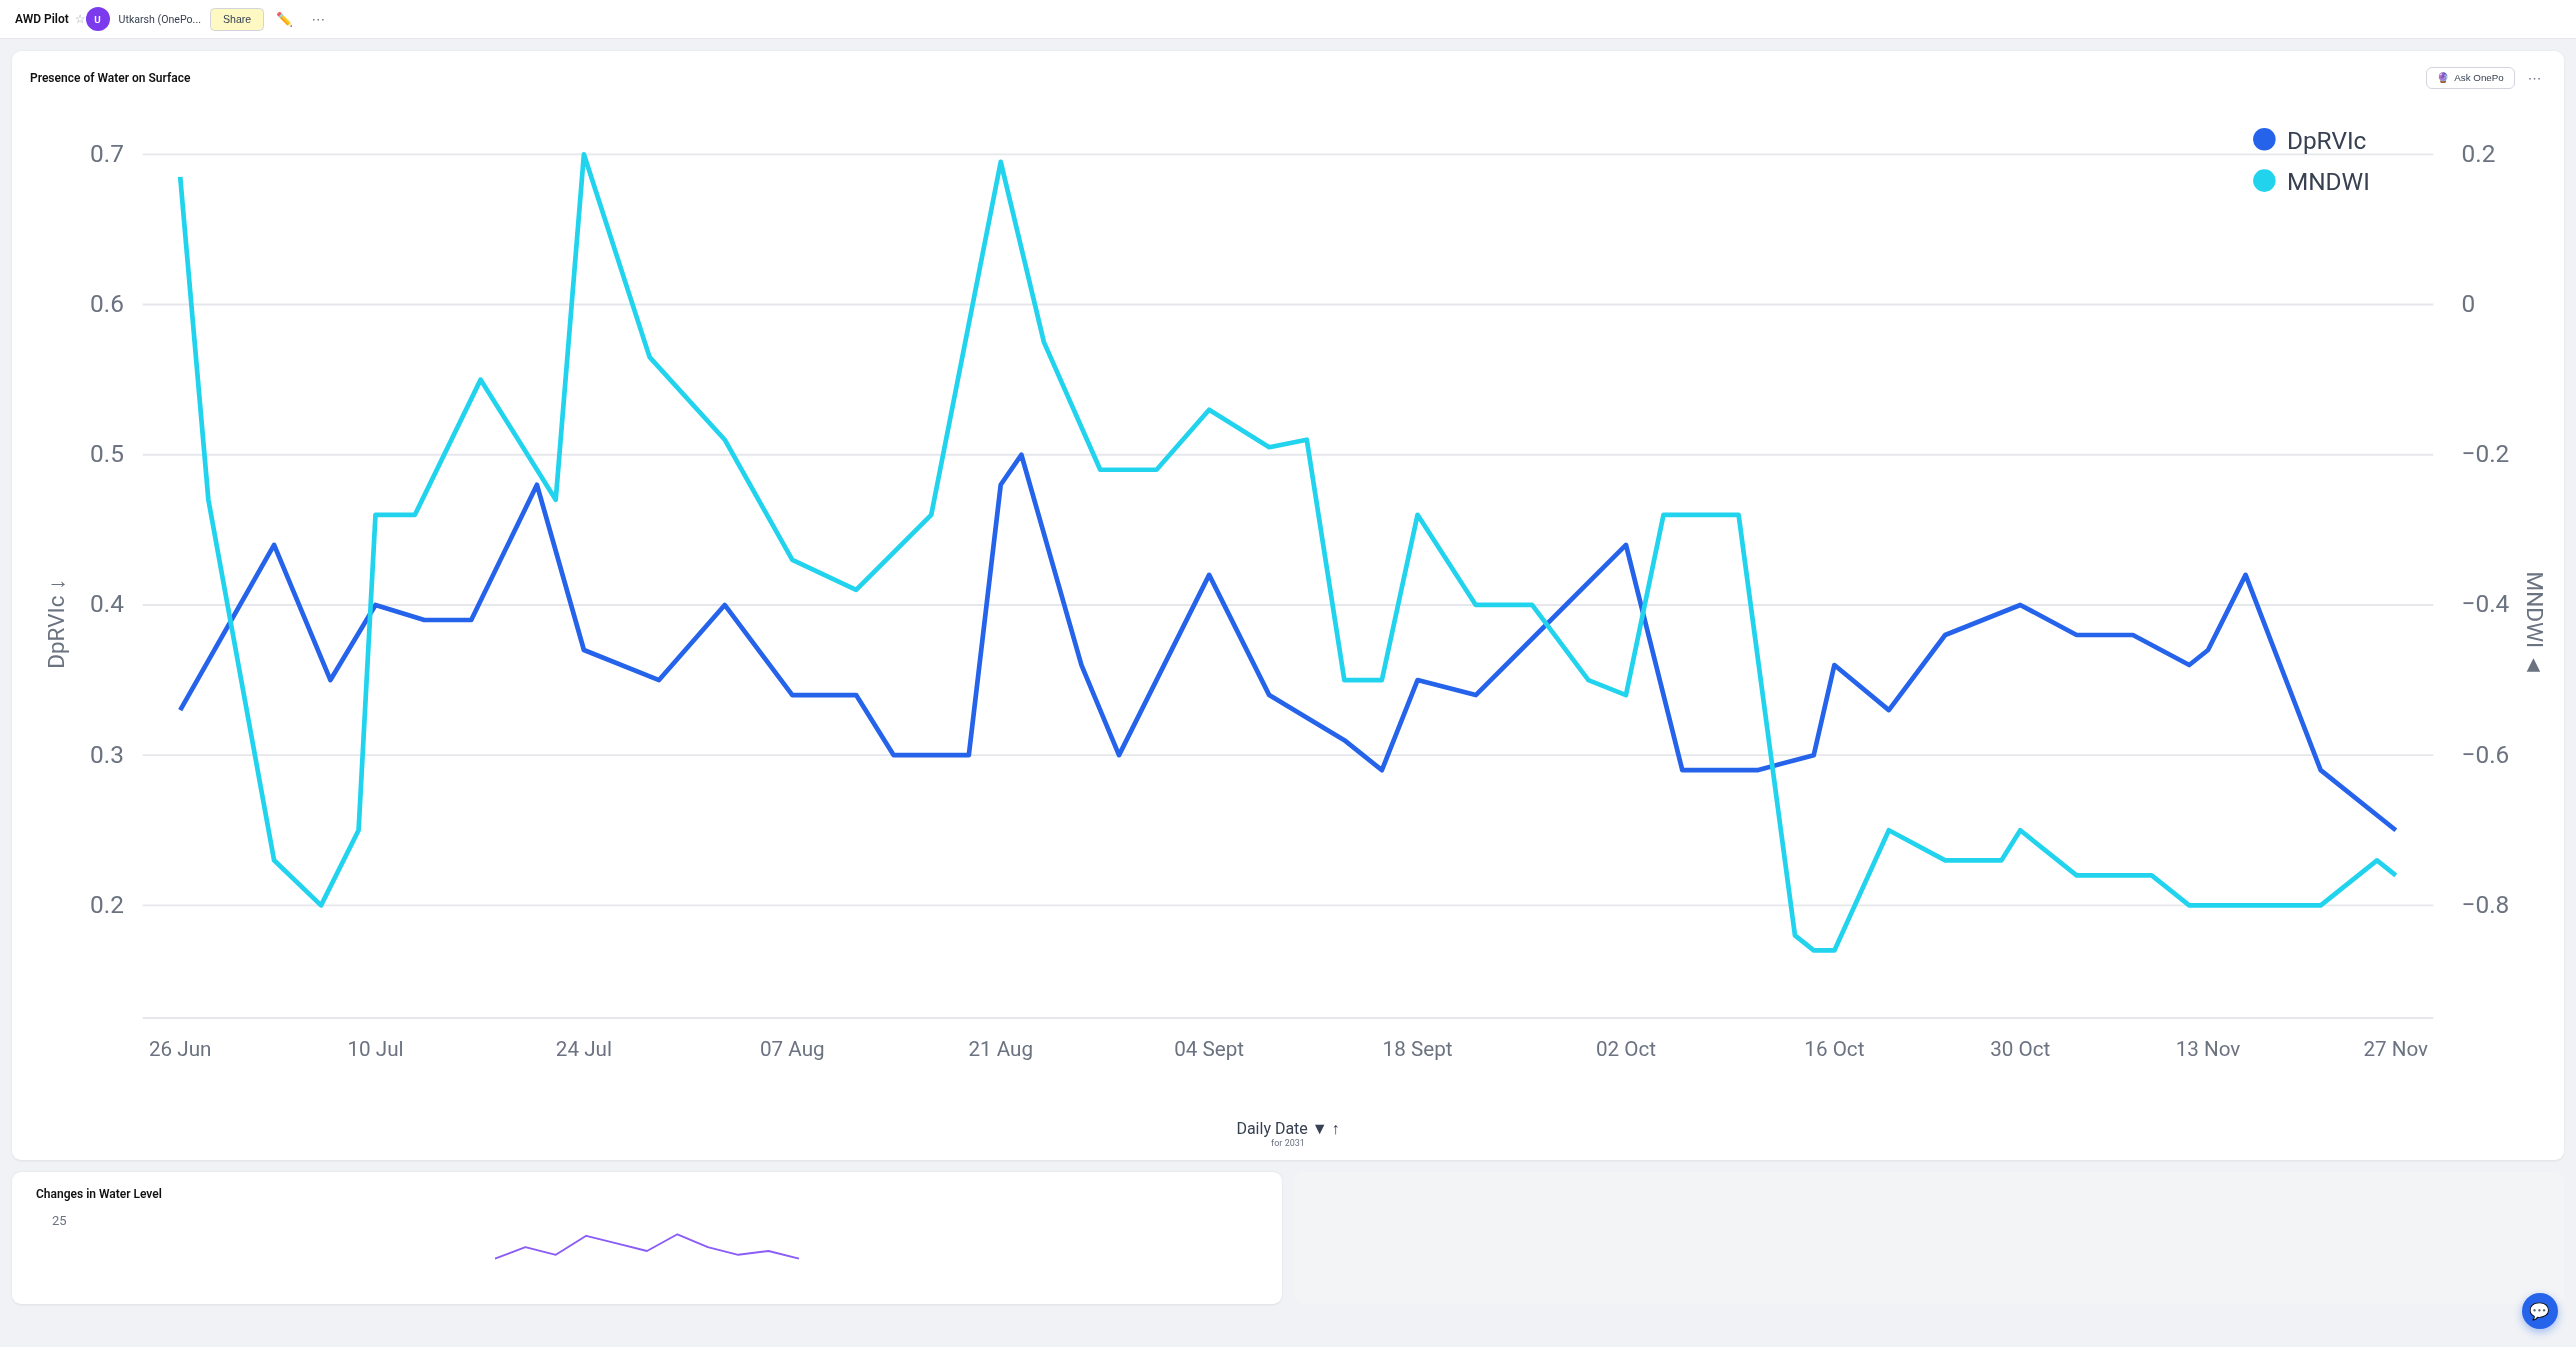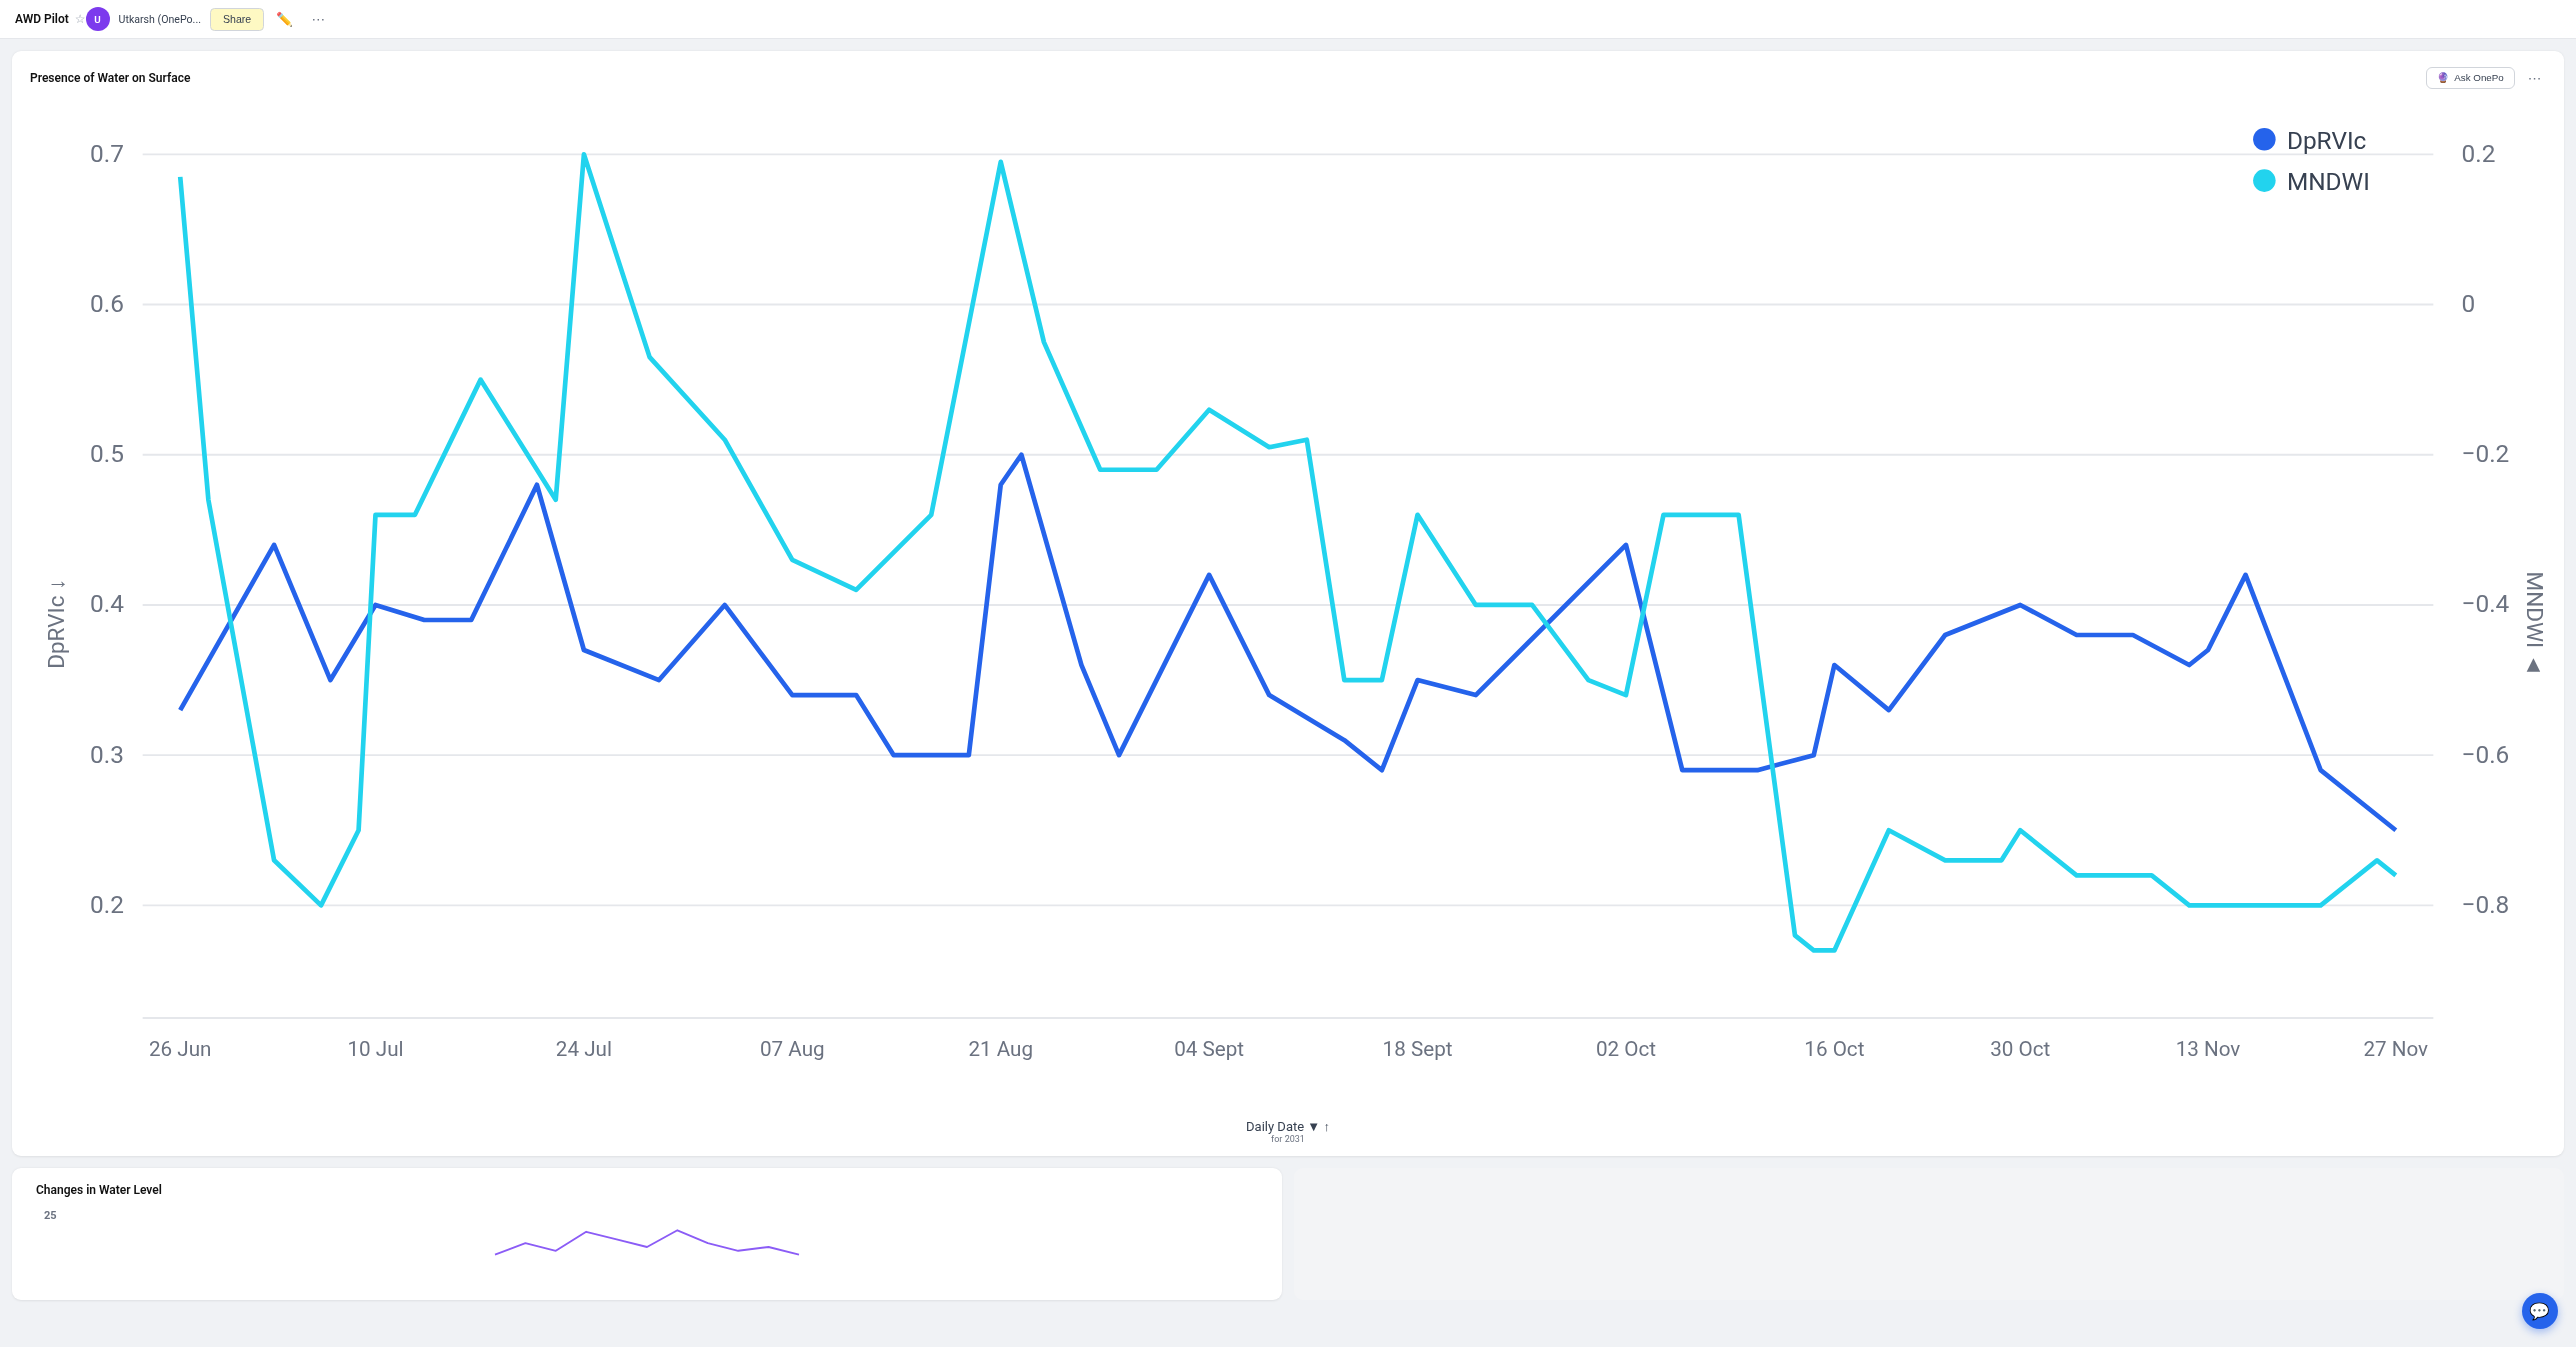--- a/index.html
+++ b/index.html
@@ -149,21 +149,21 @@
     }
 
     .chart-footer {
       display: flex;
       align-items: center;
       justify-content: center;
       gap: 4.5px;
       margin-top: 4.5px;
     }
     .chart-footer-label {
-      font-size: 13px;
+      font-size: 16px;
       color: #374151;
     }
     .chart-footer-sub {
       font-size: 9px;
       color: #6b7280;
       text-align: center;
     }
 
     
     .chat-fab {
@@ -359,21 +359,21 @@
     <div class="chart-footer">
       <span class="chart-footer-label">Daily Date ▼ ↑</span>
     </div>
     <div class="chart-footer-sub">for 2031</div>
   </div>
 
   <div class="bottom-section">
     <div class="bottom-card">
       <span class="chart-title">Changes in Water Level</span>
       <div style="margin-top:12px; position:relative; height:76px;">
-        <span style="position:absolute;left:8px;top:0;font-size:11px;color:#6b7280;font-weight:bold;">25</span>
+        <span style="position:absolute;left:16px;top:0;font-size:13px;color:#6b7280;">25</span>
         <svg width="100%" height="76" viewBox="0 0 400 100">
           <polyline points="0,60 40,45 80,55 120,30 160,40 200,50 240,28 280,45 320,55 360,50 400,60" fill="none" stroke="#8b5cf6" stroke-width="2.5" stroke-linejoin="round"></polyline>
         </svg>
       </div>
     </div>
     <div class="bottom-card-right"></div>
   </div>
 
 </main>
 

